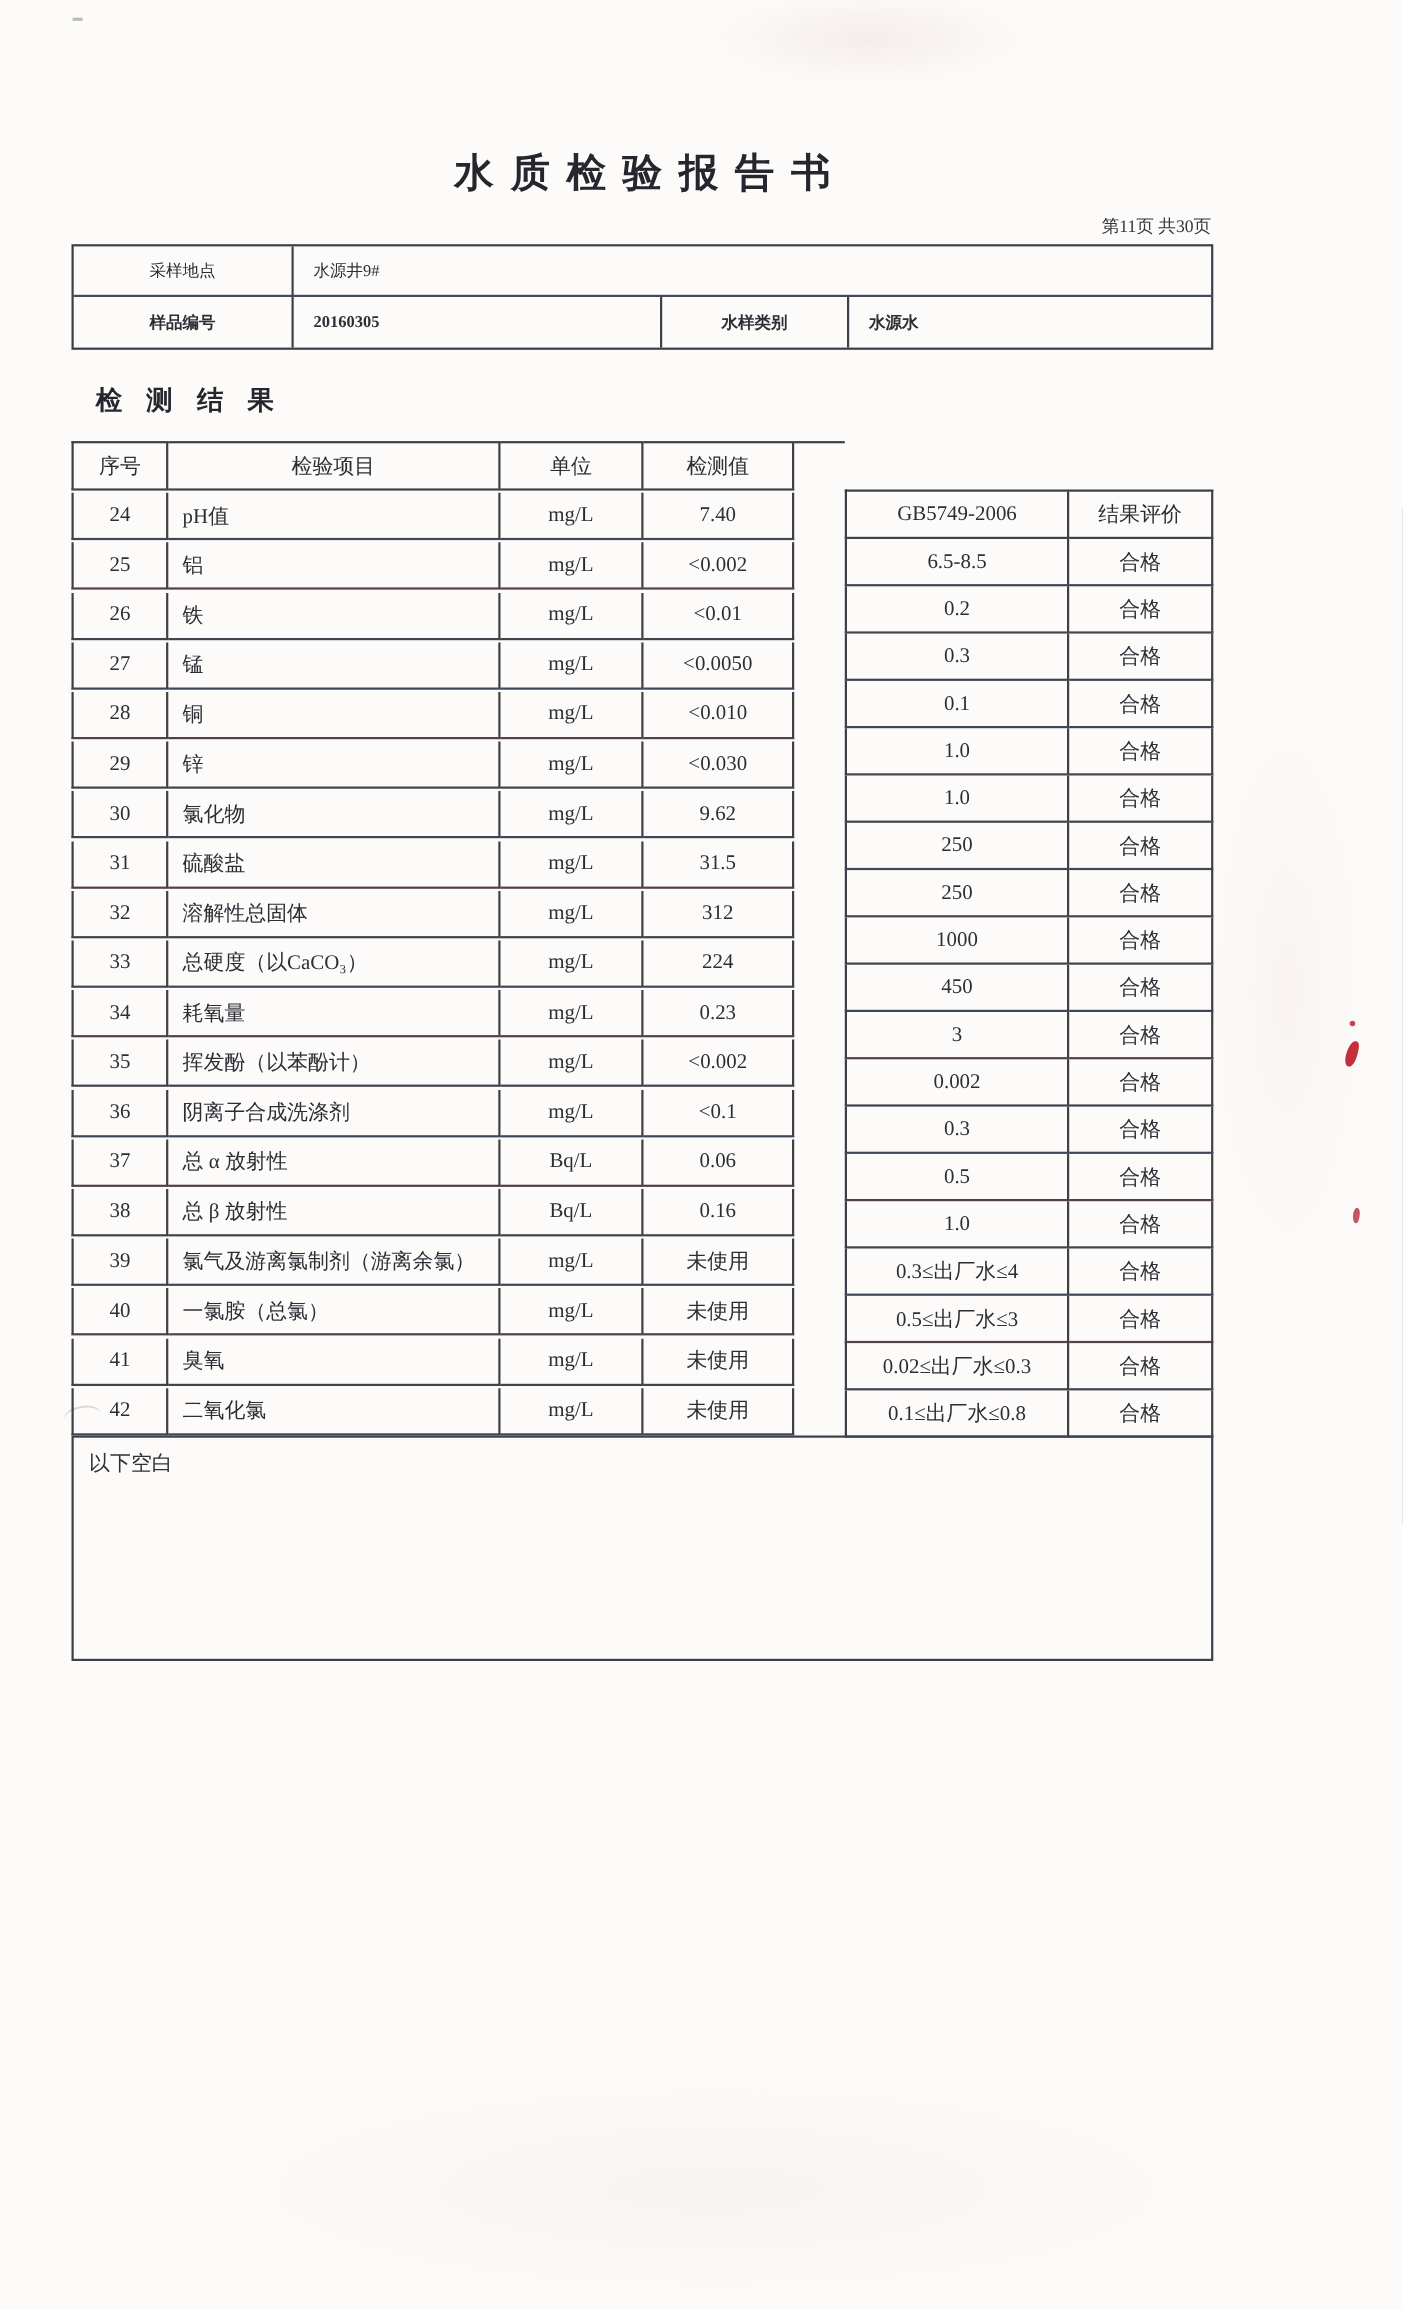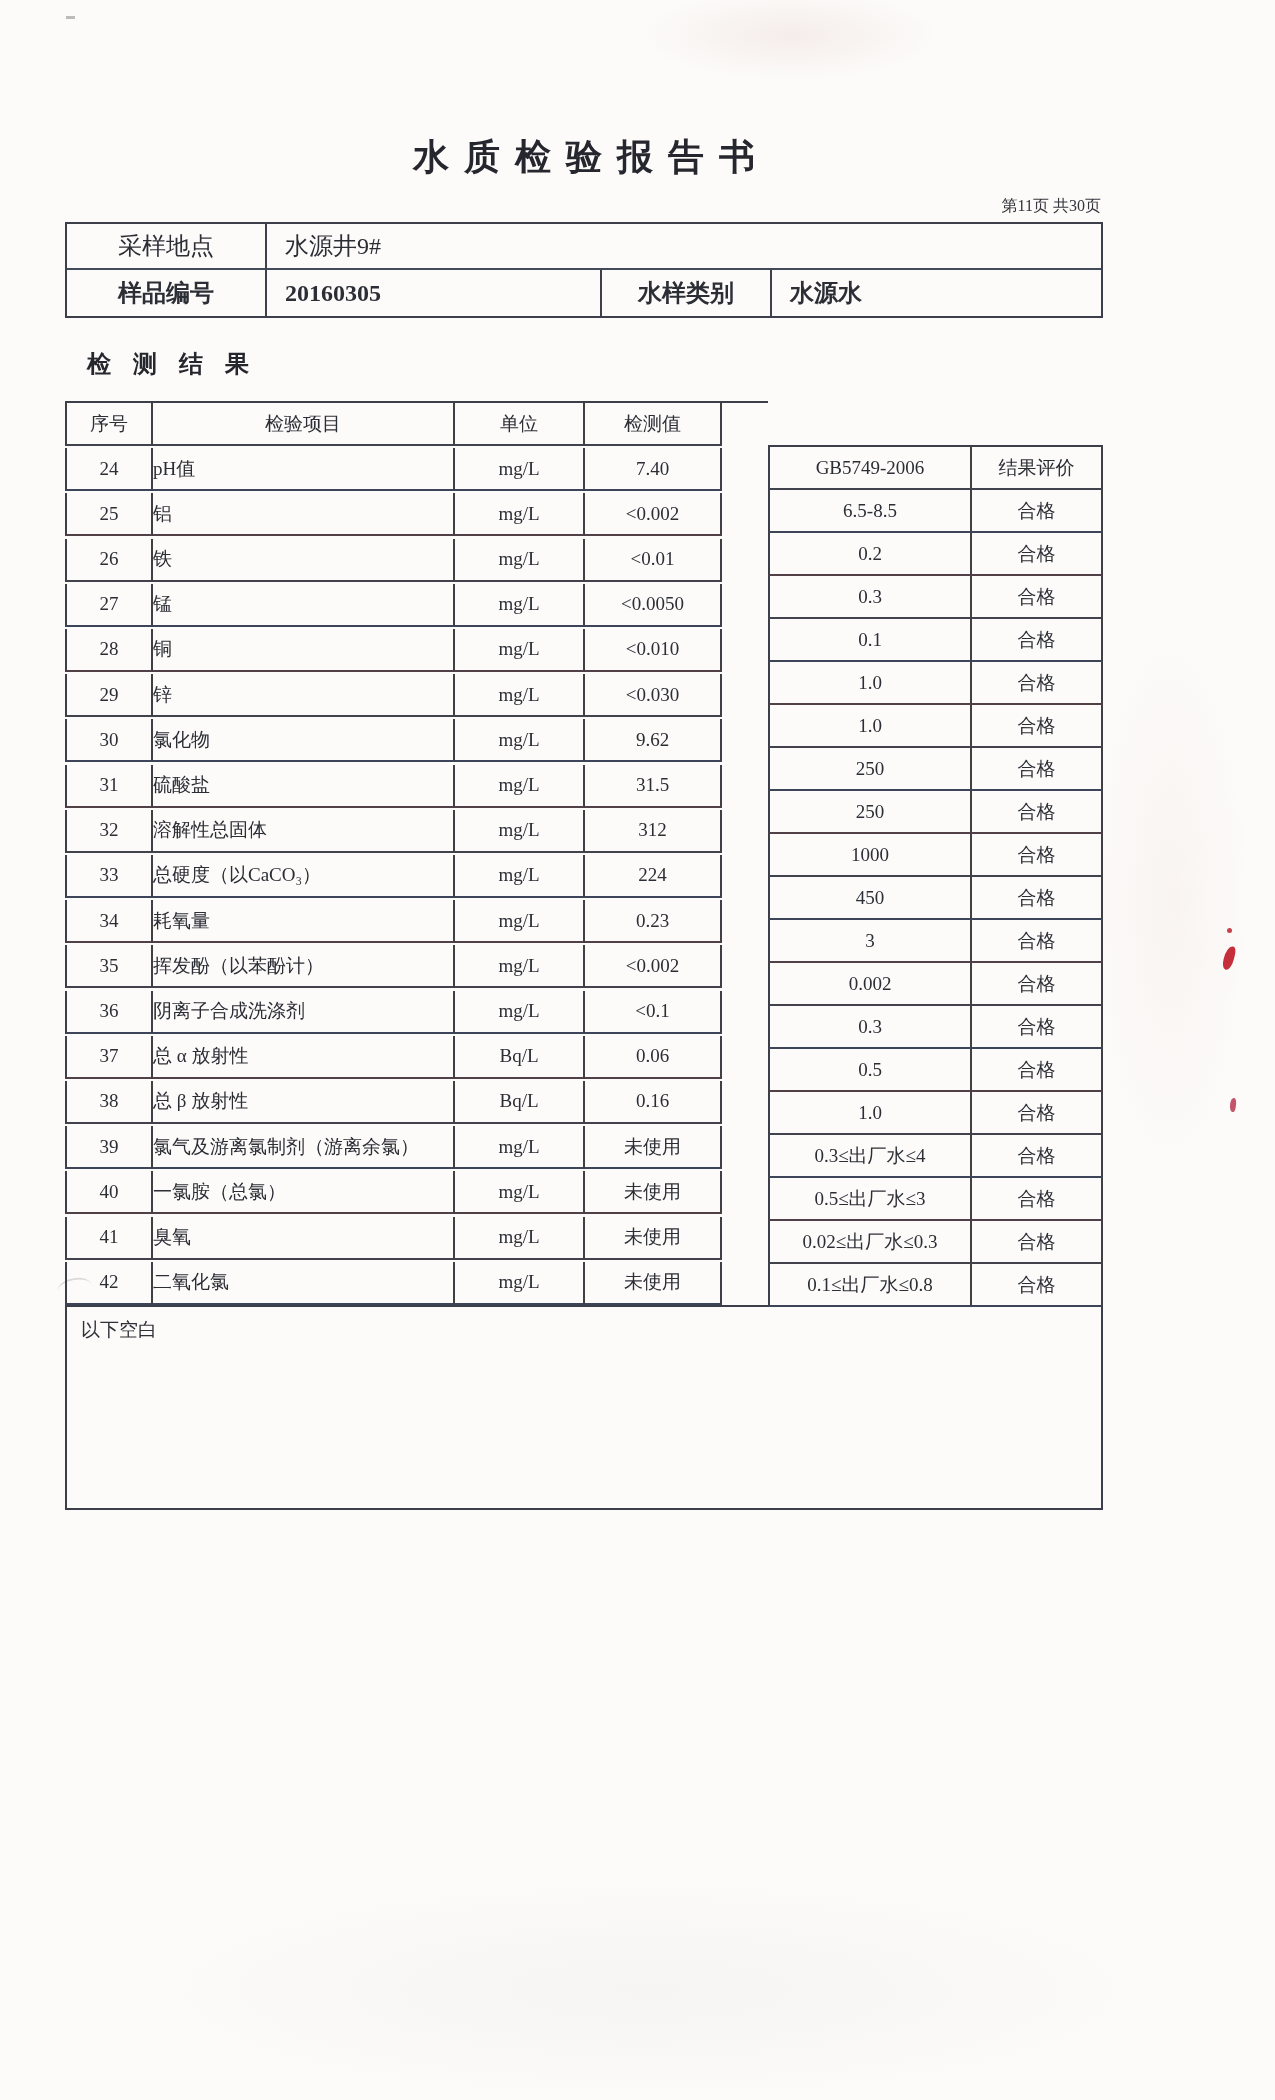--- a/index.html
+++ b/index.html
@@ -50,21 +50,21 @@
   .info-table{
     width:1038px;box-sizing:border-box;
     border:2px solid #3c3e49;
   }
   .info-row{display:grid;}
   .info-row1{grid-template-columns:200px 1fr;}
   .info-row2{grid-template-columns:200px 335px 170px 1fr;font-weight:bold;}
   .info-cell{
     box-sizing:border-box;height:46px;
     display:flex;align-items:center;
-    font-size:24px;
+    font-size:15px;
   }
   .info-row1 .info-cell{border-bottom:2px solid #434a5c;}
   .info-cell.with-right{border-right:2px solid #3f404b;}
   .info-cell.lbl{justify-content:center;}
   .info-cell.val{justify-content:flex-start;padding-left:18px;}
 
   .section-title{
     margin:30px 0 21px 0;
     text-align:left;
     font-size:24px;font-weight:bold;
@@ -82,21 +82,21 @@
     box-sizing:border-box;
     height:43px;
     display:flex;align-items:center;justify-content:center;
     font-size:19px;
     border-right:2px solid #413f44;
     border-bottom:2px solid #40434e;
     background:transparent;
   }
   .hdr{height:45px;border-top:2px solid #3c3e49;font-size:19px;}
   .first-col{border-left:2px solid #3c3e49;}
-  .c-item{justify-content:flex-start;text-align:right;}
+  .c-item{justify-content:flex-start;padding-left:13px;text-align:right;}
   
   .r-a{border-bottom-color:#3d4659;}
   .r-b{border-bottom-color:#514047;}
   .r-c{border-bottom-color:#41424c;}
 
   .blank-box{
     box-sizing:border-box;
     width:1038px;height:205px;
     margin-top:-2px;
     border:2px solid #3c3f4a;

